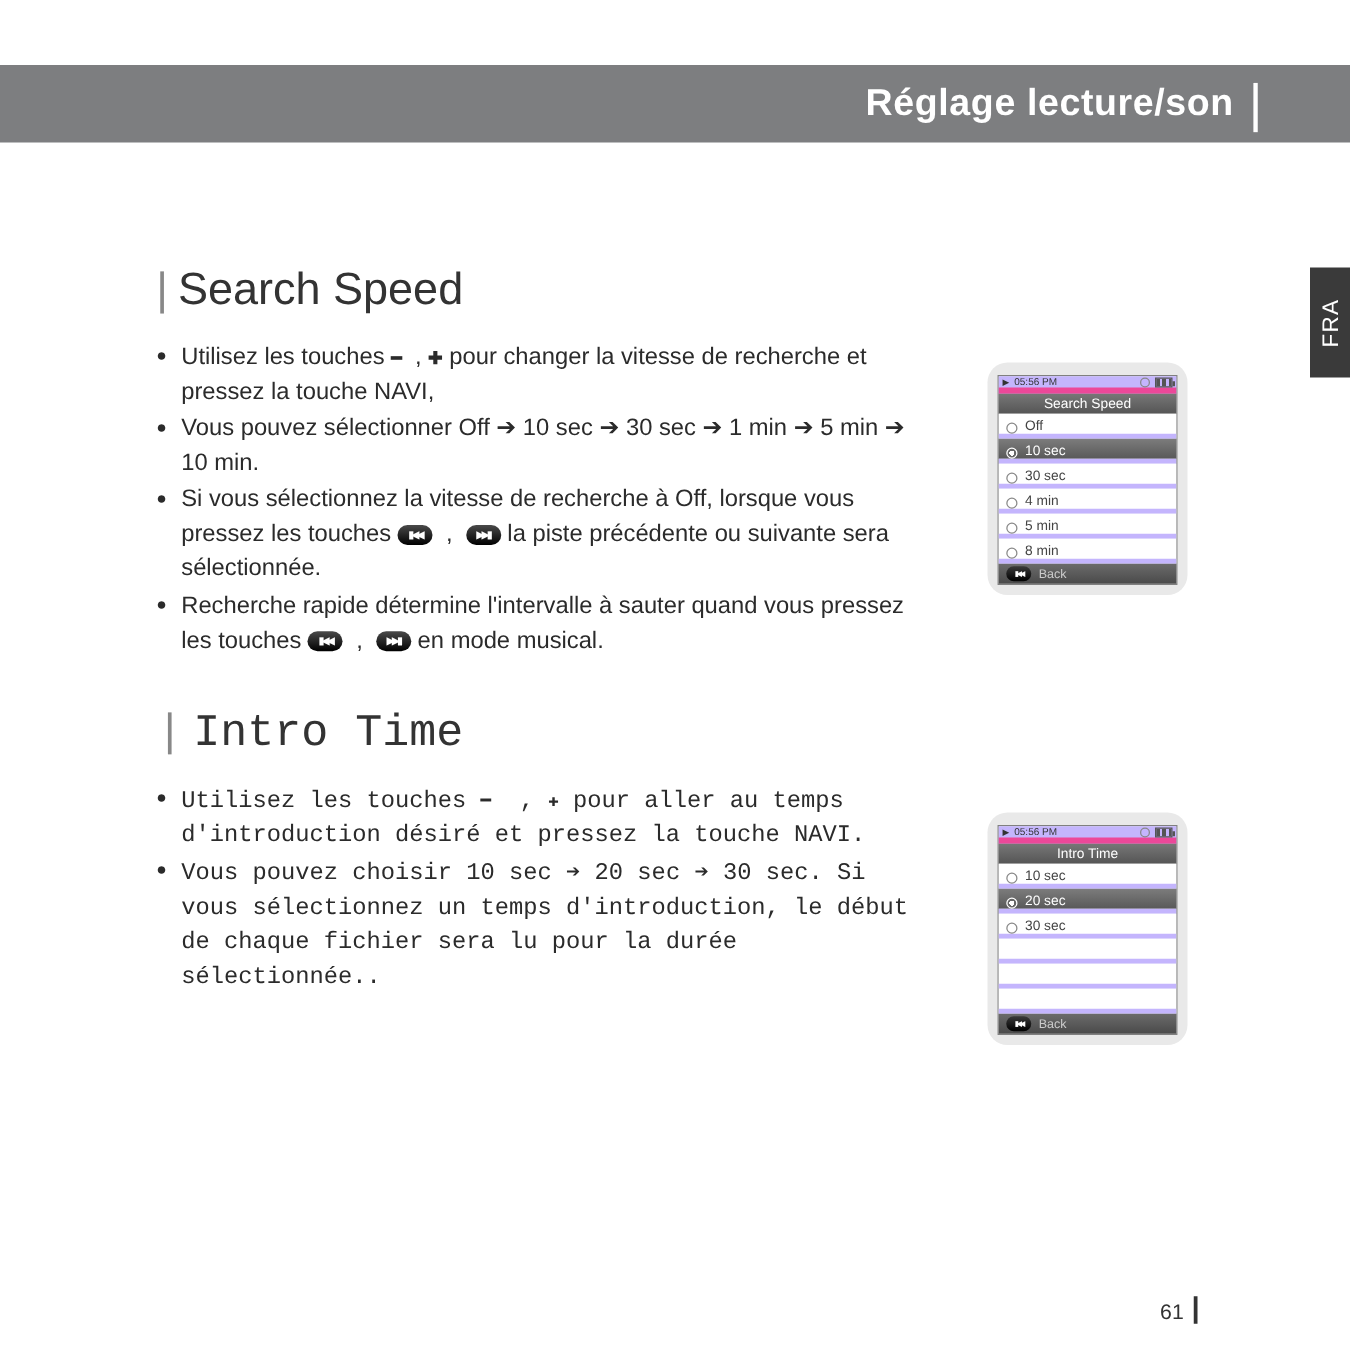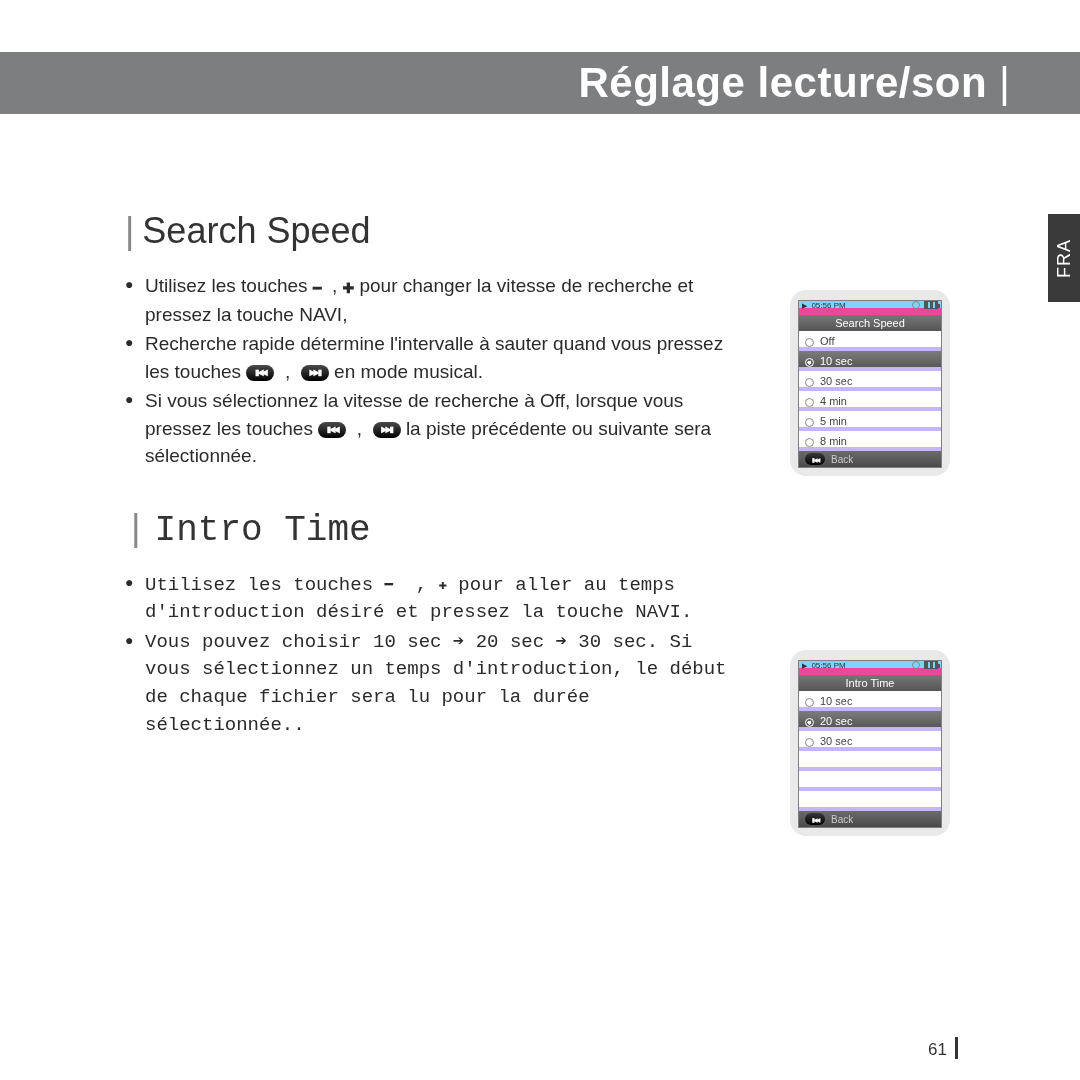--- a/index.html
+++ b/index.html
@@ -18,21 +18,21 @@
     right: 0;
     height: 62px;
     background: #7d7e80;
     display: flex;
     align-items: center;
     justify-content: flex-end;
     padding-right: 70px;
   }
   .header-band .title {
     color: #fff;
-    font-size: 42px;
+    font-size: 30px;
     font-weight: bold;
     letter-spacing: 0.5px;
   }
   .header-band .pipe {
     color: #fff;
     font-size: 42px;
     font-weight: 300;
     padding-left: 12px;
   }
   .side-tab {
@@ -112,24 +112,24 @@
     padding: 10px 8px 8px 8px;
   }
   .dev1 { top: 290px; right: 130px; }
   .dev2 { top: 650px; right: 130px; }
   .screen {
     background: #fff;
     border: 1px solid #808080;
   }
   .statusbar {
     height: 14px;
-    background: #7dd3fc;
-    border-bottom: 7px solid #ec4899;
-    display: flex;
-    align-items: flex-start;
+    background: #c4b5fd;
+    border-bottom: 5px solid #ec4899;
+    display: flex;
+    align-items: flex-end;
     font-size: 8px;
     color: #333;
     padding: 0 3px;
     gap: 4px;
   }
   .statusbar .sb-play::before { content:"▶"; font-size:7px; }
   .statusbar .sb-spacer { flex:1; }
   .statusbar .sb-rec {
     width:8px; height:8px; border:1px solid #888; border-radius:50%;
     display:inline-flex; align-items:center; justify-content:center;
@@ -223,33 +223,34 @@
     <span class="hbar">|</span><span>Search Speed</span>
   </h2>
   <ul class="body">
     <li>
       <span>Utilisez les touches </span>
       <span class="icon-minus"></span>
       <span>&nbsp;</span><span>,</span>
       <span class="icon-plus"></span>
       <span> pour changer la vitesse de recherche et pressez la touche NAVI,</span>
     </li>
+    <li><span>Vous pouvez sélectionner Off ➔ 10 sec ➔ 30 sec ➔ 1 min ➔ 5 min ➔ 10 min.</span></li>
+    <li>
+      <span>Si vous sélectionnez la vitesse de recherche à Off, lorsque vous pressez les touches </span>
+      <span class="icon-prev"></span>
+      &nbsp;,&nbsp;
+      <span class="icon-next"></span>
+      <span> la piste précédente ou suivante sera sélectionnée.</span>
+    </li>
     <li>
       <span>Recherche rapide détermine l'intervalle à sauter quand vous pressez les touches </span>
       <span class="icon-prev"></span>
       &nbsp;,&nbsp;
       <span class="icon-next"></span>
       <span> en mode musical.</span>
-    </li>
-    <li>
-      <span>Si vous sélectionnez la vitesse de recherche à Off, lorsque vous pressez les touches </span>
-      <span class="icon-prev"></span>
-      &nbsp;,&nbsp;
-      <span class="icon-next"></span>
-      <span> la piste précédente ou suivante sera sélectionnée.</span>
     </li>
   </ul>
 
   <div class="section2">
     <h2>
       <span class="hbar">|</span><span>Intro Time</span>
     </h2>
     <ul class="body">
       <li>
         <span>Utilisez les touches </span>

